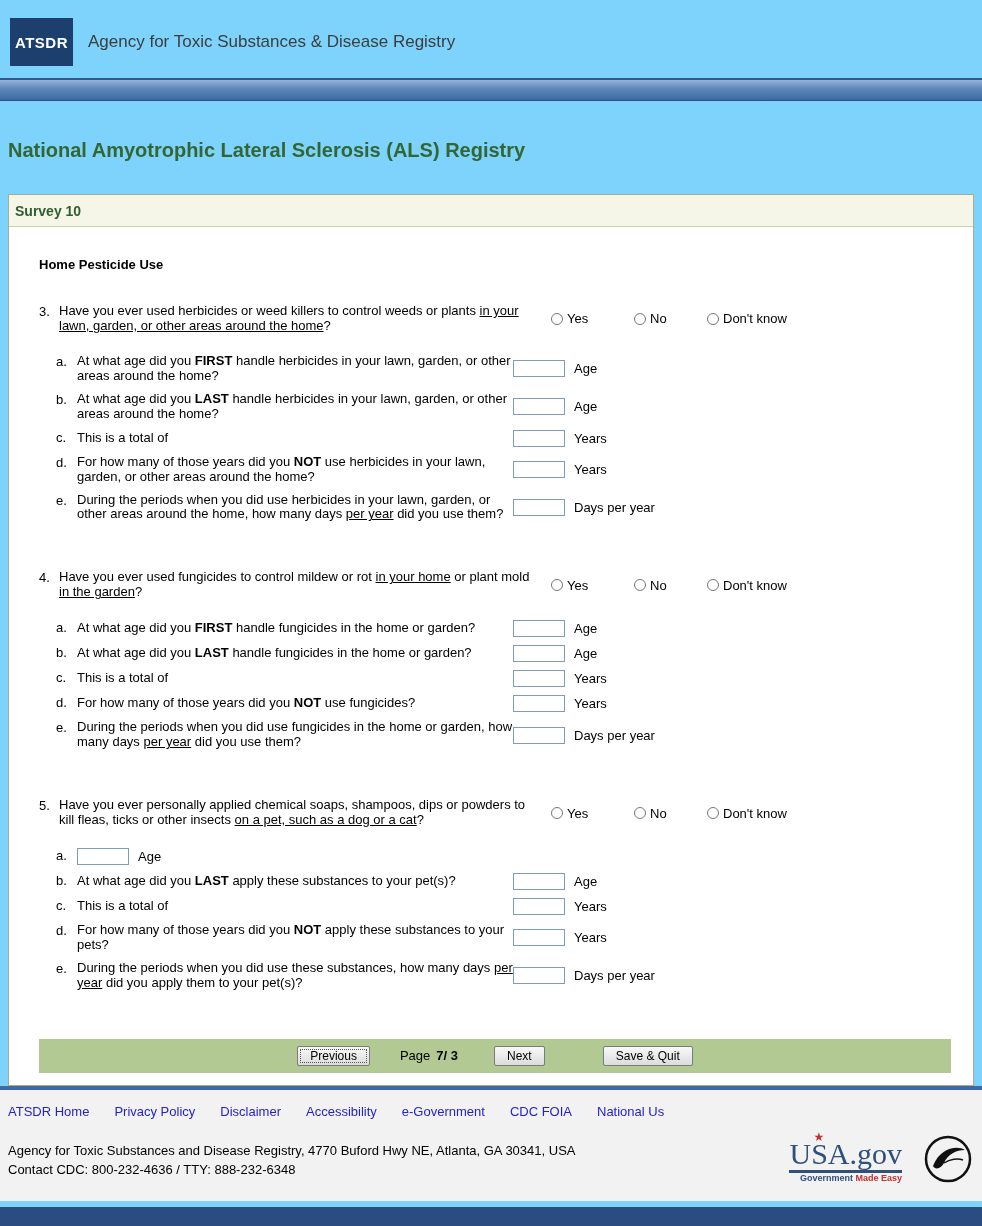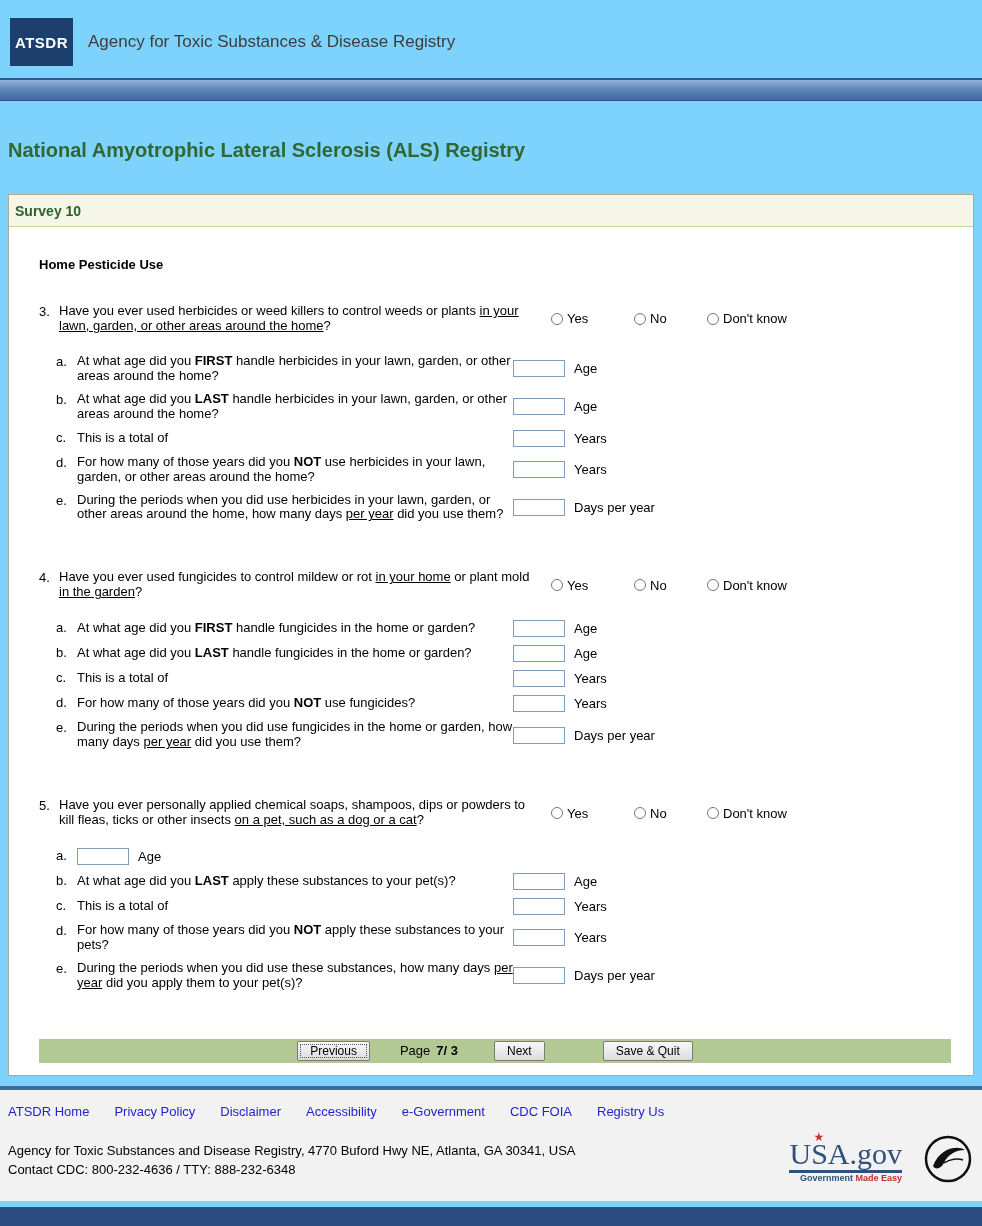--- a/index.html
+++ b/index.html
@@ -37,21 +37,21 @@
   .radio-w2 { width:73px; }
 
   .subs { margin-left:17px; }
   .sub-row { display:flex; align-items:center; margin-bottom:8px; }
   .sub-letter { flex:0 0 21px; align-self:flex-start; font-size:13px; }
   .sub-text { flex:0 0 436px; font-size:13px; line-height:1.15; }
   .txt-input { width:52px; height:17px; border:1px solid #7f9db9; font-size:12px; padding:0 2px; flex:0 0 52px; }
   .unit { margin-left:9px; font-size:13px; white-space:nowrap; }
 
   
-  .nav-bar { background:#b2c994; height:24px; margin-top:22px; display:flex; align-items:center; justify-content:center; }
+  .nav-bar { background:#b2c994; height:34px; margin-top:22px; display:flex; align-items:center; justify-content:center; }
   .btn { background:linear-gradient(to bottom,#f8f8f8,#dcdcdc); border:1px solid #7b7b7b; border-radius:2px;
          padding:2px 12px; font-size:12px; font-family:inherit; cursor:pointer; }
   .btn-prev { outline:1px dotted #555; outline-offset:-4px; }
   .page-info { margin-left:30px; font-size:13px; }
   .page-info b { margin-left:6px; }
   .btn-next { margin-left:36px; }
   .btn-save { margin-left:58px; }
 
   
   .footer-wrap { margin-top:auto; }
@@ -261,21 +261,21 @@
 
   <div class="footer-wrap">
     <div class="footer">
       <div class="footer-links">
         <a>ATSDR Home</a>
         <a>Privacy Policy</a>
         <a>Disclaimer</a>
         <a>Accessibility</a>
         <a>e-Government</a>
         <a>CDC FOIA</a>
-        <a>Registry Us</a>
+        <a>National Us</a>
       </div>
       <div class="footer-bottom">
         <div class="address">
           <div>Agency for Toxic Substances and Disease Registry, 4770 Buford Hwy NE, Atlanta, GA 30341, USA</div>
           <div>Contact CDC: 800-232-4636 / TTY: 888-232-6348</div>
         </div>
         <div class="logos">
           <div class="usagov">
             <span class="usagov-star">★</span>
             <div class="usagov-text">USA.gov</div>

